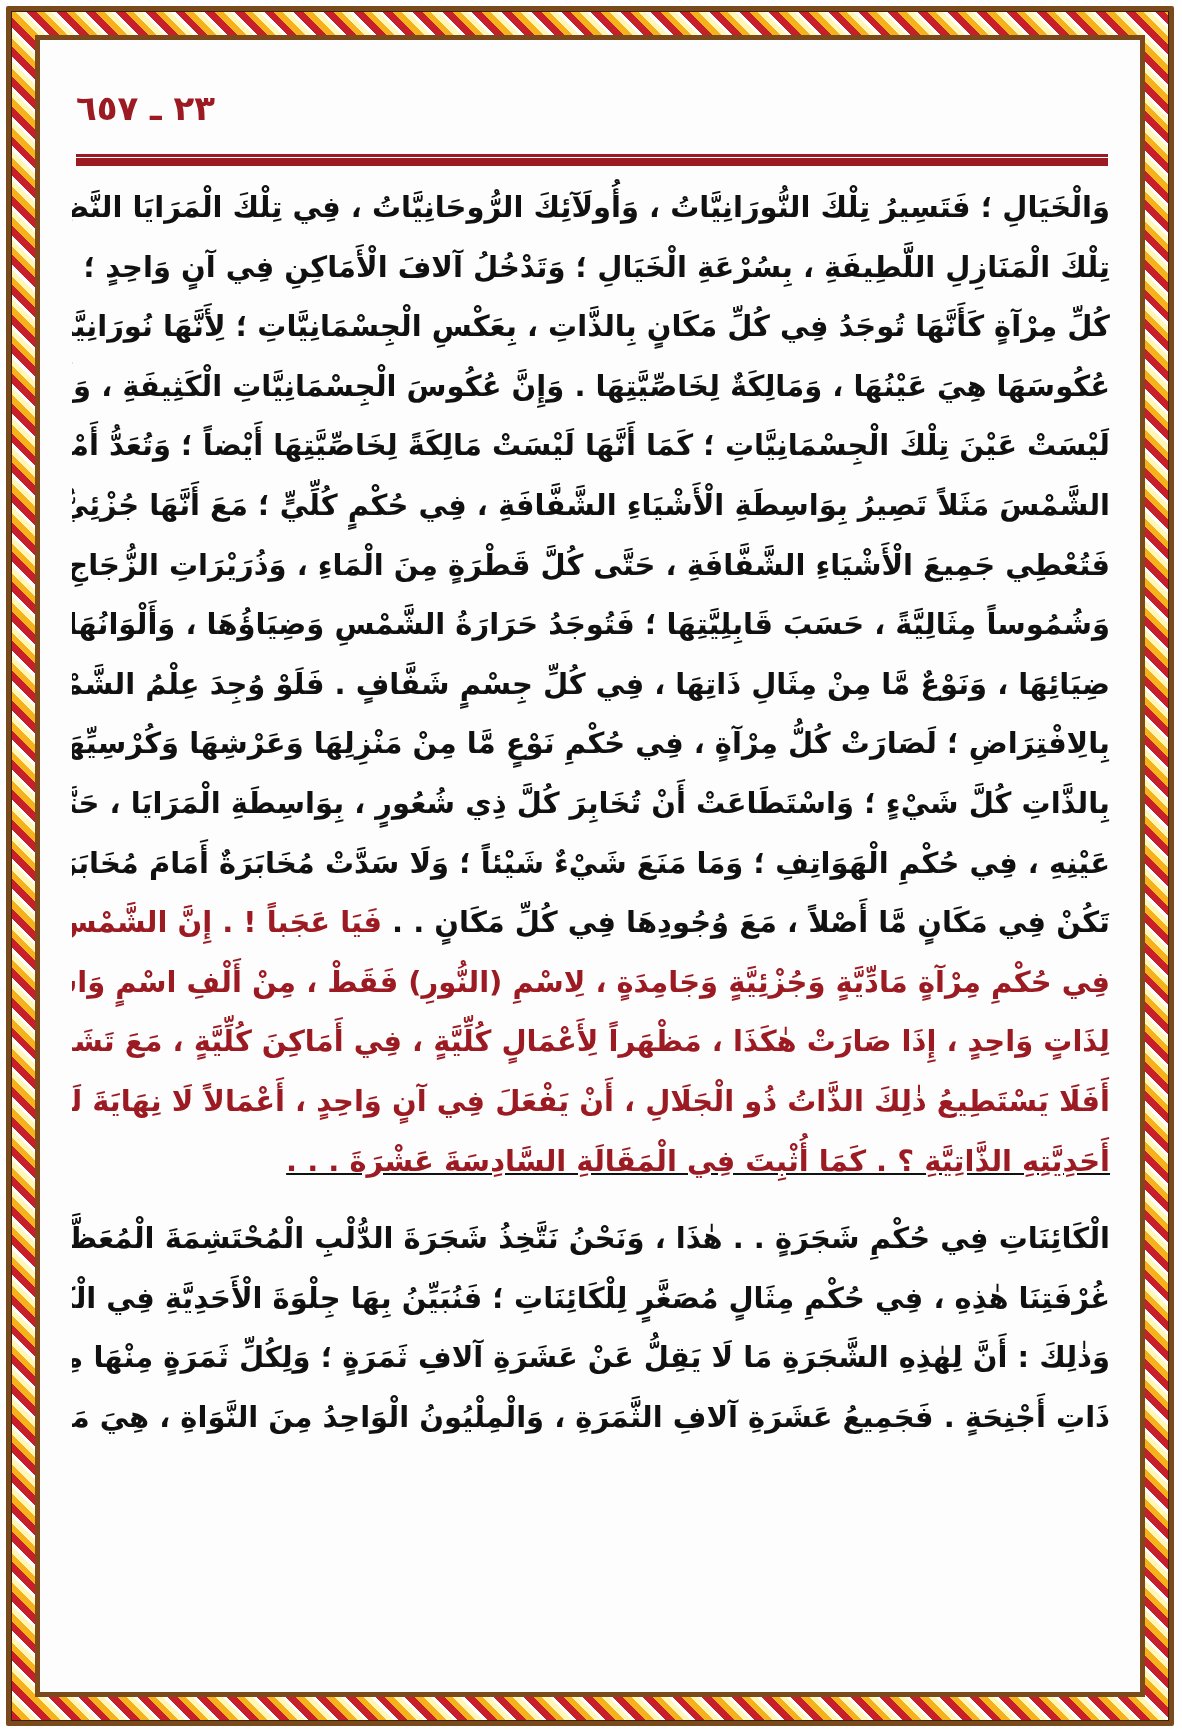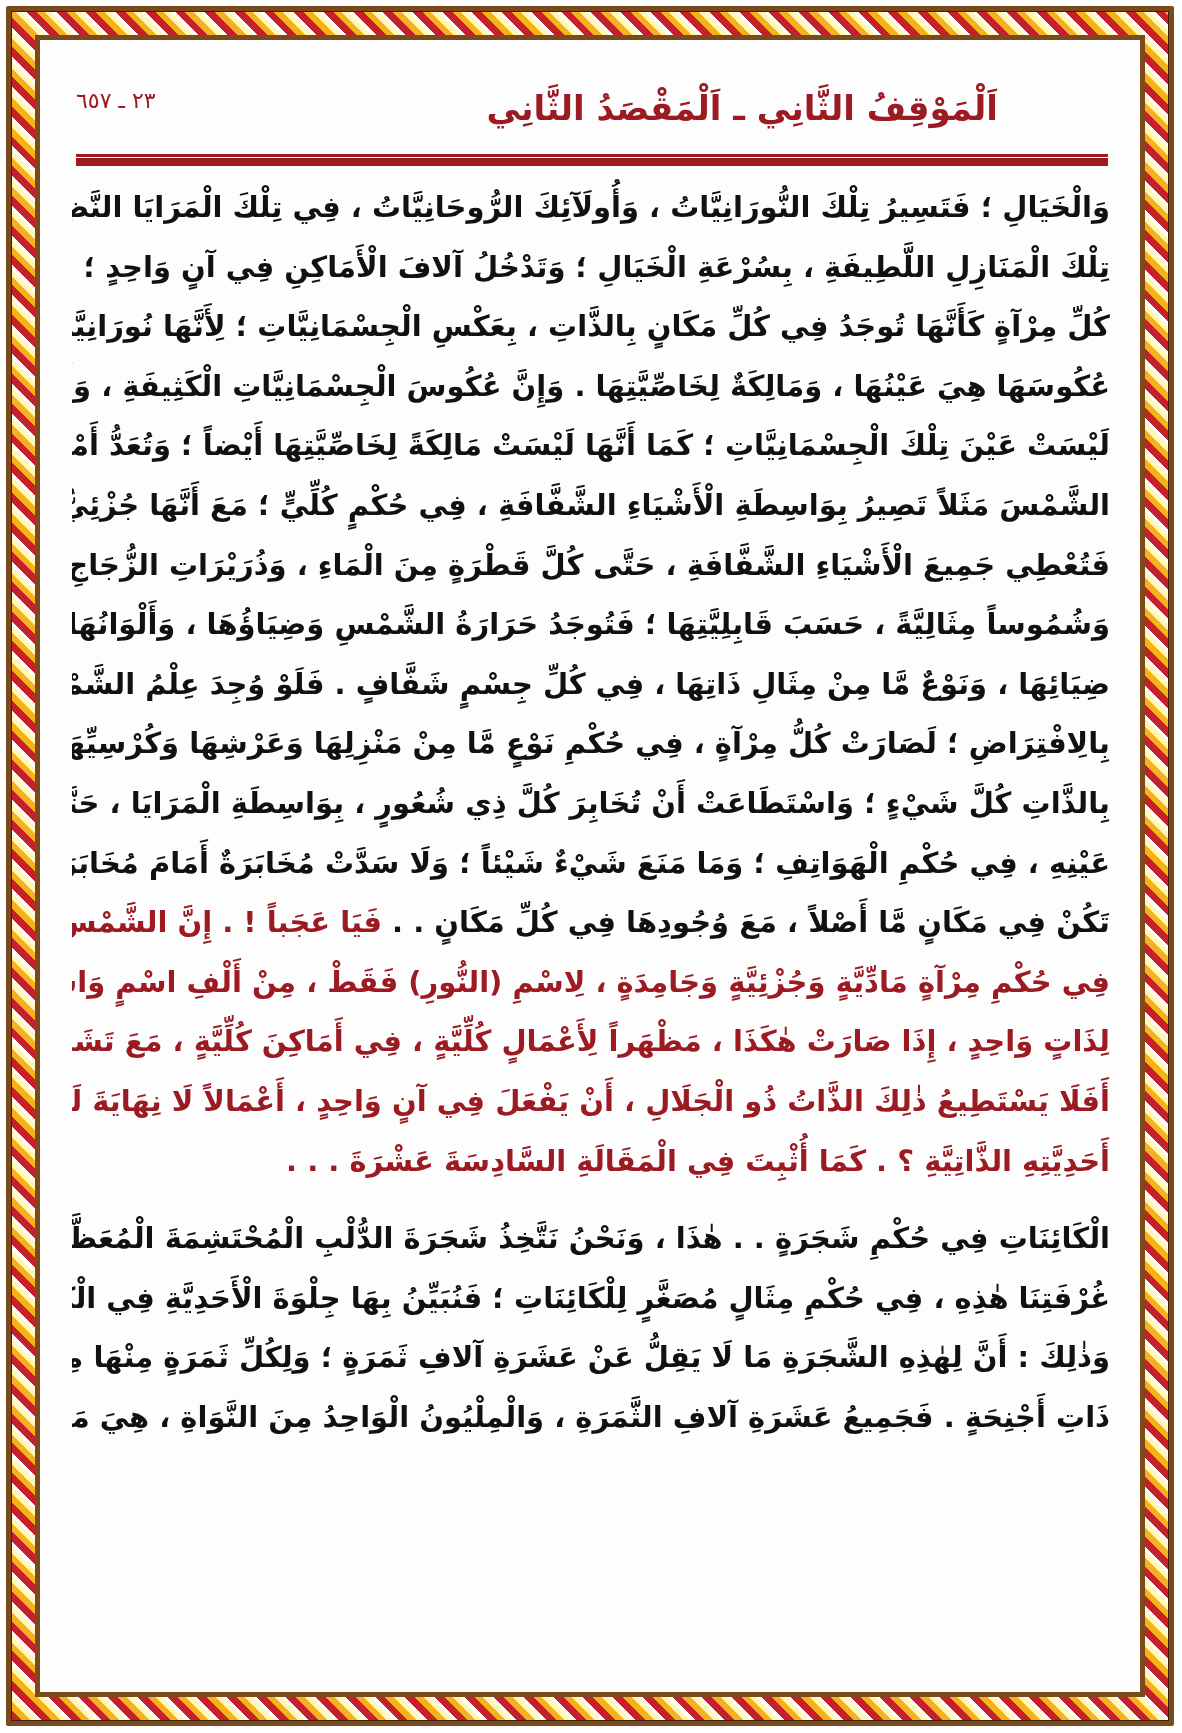--- a/index.html
+++ b/index.html
@@ -19,53 +19,52 @@
     background:#7a4a1c; 
   }
   .panel {
     position:absolute; left:34px; top:34px; right:34px; bottom:34px;
     background:#fdfdfd;
   }
   .header {
     position:absolute; left:76px; top:88px; width:1032px; height:80px;
   }
   .page-num {
-    position:absolute; left:0; top:0; font-family:"DejaVu Sans", sans-serif; font-weight:normal;
-    font-size:22px; color:#9c1a22; direction:rtl; unicode-bidi:embed;
+    position:absolute; left:0; top:0; font-family:"DejaVu Sans", sans-serif; font-weight:bold;
+    font-size:34px; color:#9c1a22; direction:rtl; unicode-bidi:embed;
   }
   .running-title {
     position:absolute; right:110px; top:0; font-family:"DejaVu Sans", sans-serif; font-weight:bold;
     font-size:34px; color:#9c1a22; direction:rtl;
   }
   .rule-thin { position:absolute; left:0; right:0; top:66px; height:3px; background:#9c1a22; }
   .rule-thick { position:absolute; left:0; right:0; top:70px; height:8px; background:#9c1a22; }
   .body {
     position:absolute; left:72px; top:178px; width:1038px;
     direction:rtl; text-align:justify; text-align-last:right;
     font-family:"DejaVu Sans", sans-serif; font-size:29px; line-height:59.6px; color:#111;
     font-weight:bold;
   }
   .body p { margin:0; }
   .body .line { display:block; text-align:justify; text-align-last:justify; white-space:nowrap; overflow:hidden; height:59.6px; }
-  .body .line.last { text-align-last:right; }
+  .body .line.last { text-align-last:right;text-decoration:underline; }
   .red { color:#9c1a22; }
   .para-gap { height:18px; }
 </style>
 </head>
 <body>
 
 <div class="frame">
   <div class="braid"></div>
   <div class="inner-border"></div>
   <div class="panel"></div>
 </div>
 
 <div class="header">
   <div class="page-num">٢٣ ـ ٦٥٧</div>
-  <div class="running-title">اَلْمَوْقِفُ الثَّانِي ـ اَلْمَقْصَدُ الثَّانِي</div>
   <div class="rule-thin"></div>
   <div class="rule-thick"></div>
 </div>
 
 <div class="body">
   <p id="p1">
       <span class="line"><span>وَالْخَيَالِ ؛ فَتَسِيرُ تِلْكَ النُّورَانِيَّاتُ ، وَأُولَآئِكَ الرُّوحَانِيَّاتُ ، فِي تِلْكَ الْمَرَايَا النَّظِيفَةِ ، وَفِي</span></span>
       <span class="line"><span>تِلْكَ الْمَنَازِلِ اللَّطِيفَةِ ، بِسُرْعَةِ الْخَيَالِ ؛ وَتَدْخُلُ آلافَ الْأَمَاكِنِ فِي آنٍ وَاحِدٍ ؛ وَتَحْكُمُ فِي</span></span>
       <span class="line"><span>كُلِّ مِرْآةٍ كَأَنَّهَا تُوجَدُ فِي كُلِّ مَكَانٍ بِالذَّاتِ ، بِعَكْسِ الْجِسْمَانِيَّاتِ ؛ لِأَنَّهَا نُورَانِيَّةٌ ؛ وَأَنَّ</span></span>
       <span class="line"><span>عُكُوسَهَا هِيَ عَيْنُهَا ، وَمَالِكَةٌ لِخَاصِّيَّتِهَا . وَإِنَّ عُكُوسَ الْجِسْمَانِيَّاتِ الْكَثِيفَةِ ، وَأَمْثِلَتَهَا</span></span>

